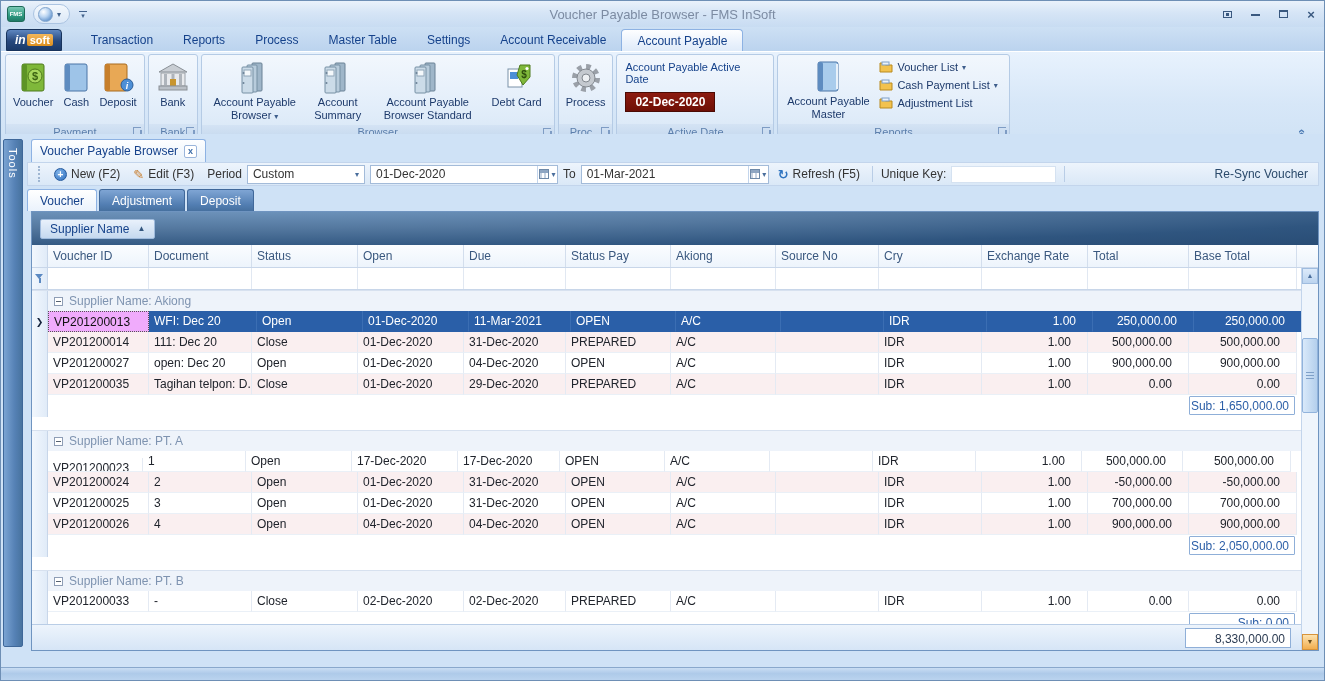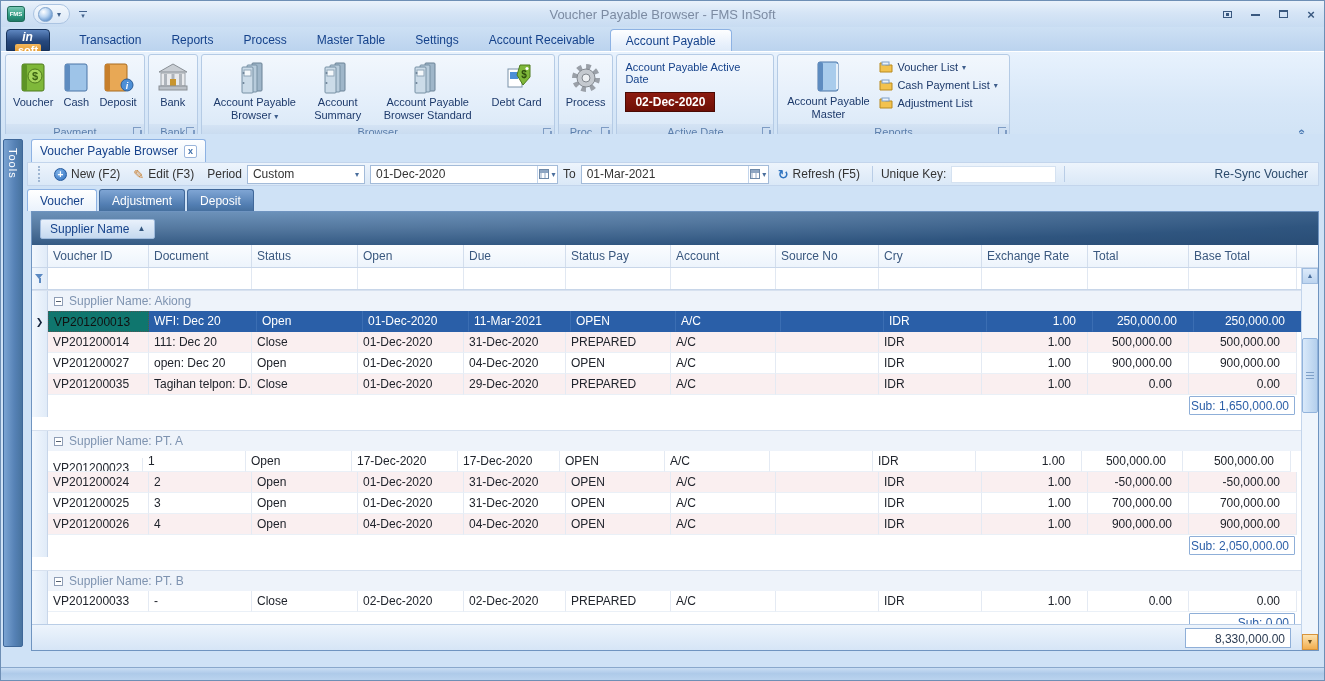--- a/index.html
+++ b/index.html
@@ -26,21 +26,21 @@
   .wc-fit .in { width:9px; height:7px; border:1px solid #39587F; position:relative; }
   .wc-fit .in::after { content:""; position:absolute; left:2px; top:1px; width:3px; height:3px; background:#39587F; }
   .wc-min .in { width:9px; height:3px; border-bottom:2px solid #39587F; }
   .wc-max .in { width:9px; height:8px; border:1px solid #39587F; border-top:2px solid #39587F; }
   .wc-close { font-weight:bold; font-size:13px; }
 
   
   .tabstrip { position:absolute; left:0; top:26px; width:100%; height:24px;
     background:linear-gradient(#CDE0F4,#BBD3EE); display:flex; align-items:flex-end; padding-left:5px; }
   .logo-tab { height:22px; padding:0 8px; margin-right:14px; border-radius:4px 4px 0 0;
-    background:linear-gradient(#5E86C0,#27497E 55%,#1B3A69); border:1px solid #17335C; display:flex; align-items:center;flex-direction:column; }
+    background:linear-gradient(#5E86C0,#27497E 55%,#1B3A69); border:1px solid #17335C; display:flex; align-items:center; }
   .logo-in { color:#fff; font-style:italic; font-weight:bold; font-size:12px; margin-right:1px; }
   .logo-soft { color:#fff; font-weight:bold; font-size:11px; background:linear-gradient(#F3B75C,#DD8F1F); border-radius:2px; padding:0 3px; }
   .rtab { height:22px; padding:0 15px; display:flex; align-items:center; color:#15428B; font-size:12px; }
   .rtab.active { background:linear-gradient(#FDFEFF,#EAF2FC 60%,#DFEBF9); border:1px solid #8DB2E3; border-bottom:none; border-radius:4px 4px 0 0; }
 
   
   .ribbon { position:absolute; left:0; top:50px; width:100%; height:95px;
     background:linear-gradient(#E8F2FD,#D7E7F8 55%,#CFE2F5); border-top:1px solid #fff; }
   .rgroups { display:flex; align-items:stretch; height:88px; padding:2px 0 0 4px; gap:3px; }
   .rgroup { border:1px solid #B5CBE5; border-radius:3px; background:linear-gradient(#F2F7FD,#E3EEFA 60%,#D8E7F6);
@@ -117,21 +117,21 @@
     display:flex; align-items:center; justify-content:center; }
   .funnel { position:relative; width:9px; height:9px; }
   .funnel::before { content:""; position:absolute; left:0; top:0; border-left:4.5px solid transparent; border-right:4.5px solid transparent; border-top:5px solid #5B89C2; }
   .funnel::after { content:""; position:absolute; left:3.5px; top:4px; width:2px; height:5px; background:#5B89C2; }
   .grid-body { height:334px; overflow:hidden; position:relative; width:1273px; }
   .grow { display:flex; height:21px; }
   .gcell { padding:3px 0 0 5px; border-right:1px solid #E4EAF3; border-bottom:1px solid #EAF0F7; white-space:nowrap; overflow:hidden; color:#20242C; }
   .gcell.num { text-align:right; padding-right:16px; padding-left:0; }
   .grow.alt .gcell { background:#FAEFF0; }
   .grow.sel .gcell { background:#2A5FA8; color:#fff; border-right-color:#3B6EB3; border-bottom-color:#2A5FA8; }
-  .grow.sel .gcell.focus-cell { background:#0f766e; color:#111; border:1px dotted #555; }
+  .grow.sel .gcell.focus-cell { background:#f0abfc; color:#111; border:1px dotted #555; }
   .sel-arrow { color:#15233B; font-size:9px; }
   .group-row { display:flex; height:21px; border-top:1px solid #D7E1EF; }
   .group-band { flex:1; background:#EEF3FA; display:flex; align-items:center; gap:6px; padding-left:6px; color:#7E93B0; }
   .expander { width:9px; height:9px; border:1px solid #8E9DB5; background:#fff; position:relative; }
   .expander::after { content:""; position:absolute; left:1px; top:3px; width:5px; height:1px; background:#55616F; }
   .footer-row { display:flex; height:22px; position:relative; background:#fff; }
   .sub-box { position:absolute; right:10px; top:1px; width:106px; height:19px; border:1px solid #8FAFD8; border-radius:1px;
     background:#fff; color:#2B5EA7; text-align:right; padding:2px 5px 0 0; white-space:nowrap; }
   .spacer-row { height:13px; background:#fff; }
   .grand-band { position:absolute; left:0; right:0; bottom:0; height:26px; background:linear-gradient(#EDF4FC,#D6E5F6);
@@ -475,21 +475,21 @@
         </div>
       </div>
       <div class="hdr-row" id="hdr-row">
           <div class="ind"></div>
           <div class="hdr-cell" style="width: 101px;">Voucher ID</div>
           <div class="hdr-cell" style="width: 103px;">Document</div>
           <div class="hdr-cell" style="width: 106px;">Status</div>
           <div class="hdr-cell" style="width: 106px;">Open</div>
           <div class="hdr-cell" style="width: 102px;">Due</div>
           <div class="hdr-cell" style="width: 105px;">Status Pay</div>
-          <div class="hdr-cell" style="width: 105px;">Account</div>
+          <div class="hdr-cell" style="width: 105px;">Akiong</div>
           <div class="hdr-cell" style="width: 103px;">Source No</div>
           <div class="hdr-cell" style="width: 103px;">Cry</div>
           <div class="hdr-cell" style="width: 106px;">Exchange Rate</div>
           <div class="hdr-cell" style="width: 101px;">Total</div>
           <div class="hdr-cell" style="width: 108px;">Base Total</div>
         </div>
       <div class="flt-row" id="flt-row">
           <div class="ind">
             <span class="funnel"></span>
           </div>

